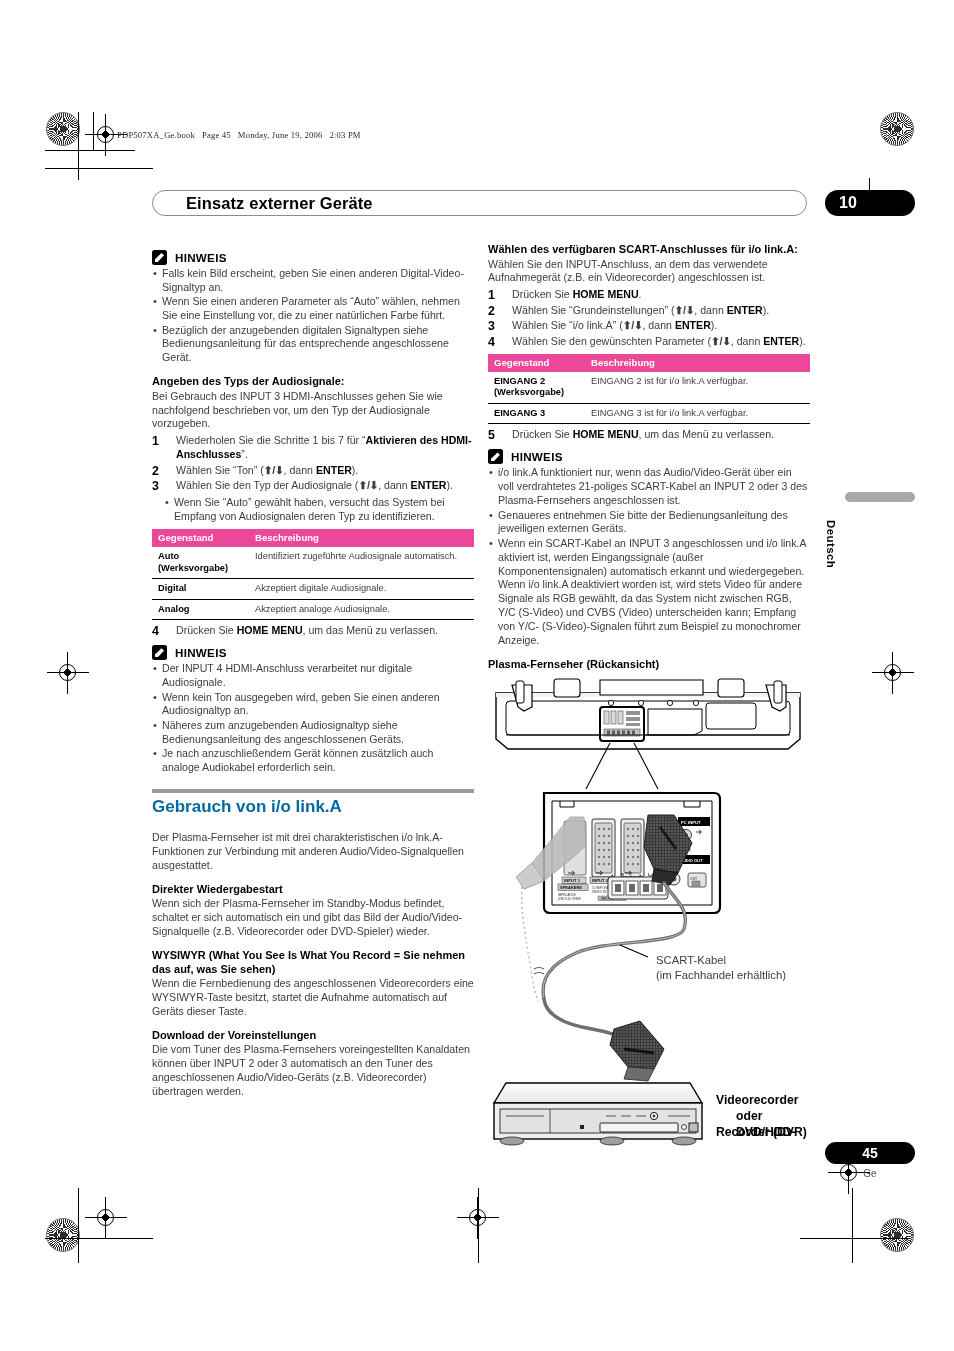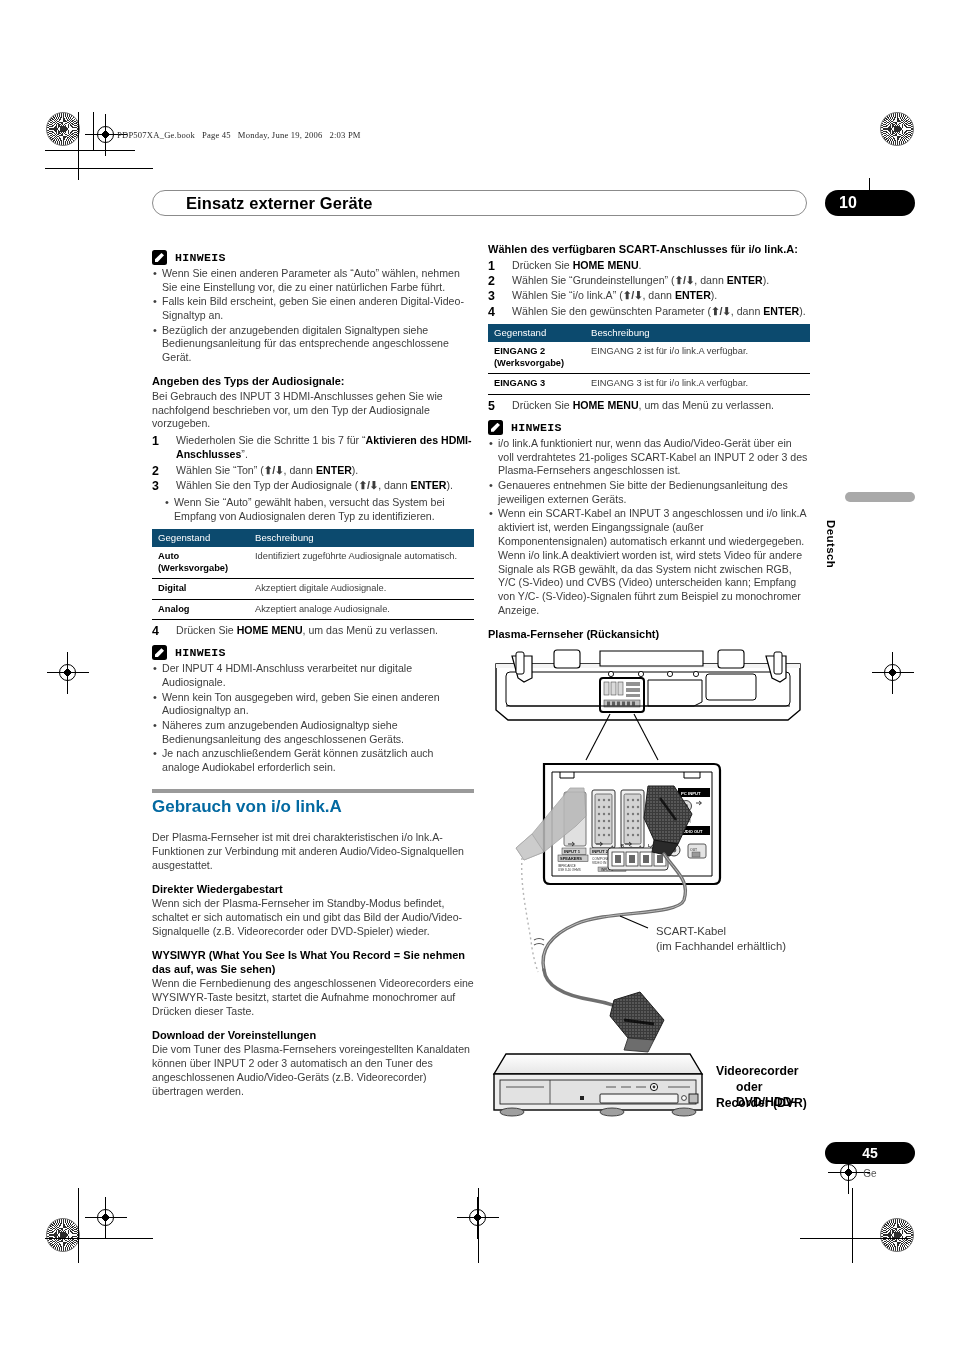--- a/index.html
+++ b/index.html
@@ -124,37 +124,37 @@
     position:absolute; left:0; top:-1px;
     font-size:12.4px; font-weight:bold; color:#000;
   }
   .b { font-weight:bold; color:#000; }
 
   
   .arrows { font-weight:bold; letter-spacing:-.3px; }
 
   
   .note { margin:7px 0 4px; }
-  .note-hd { display:flex; align-items:center; gap:8px; margin-bottom:2px;font-family:Liberation Mono, monospace; }
+  .note-hd { display:flex; align-items:center; gap:8px; margin-bottom:2px; }
   .note-ico {
     width:15px; height:15px; background:#000; border-radius:2.5px;
     position:relative; flex:0 0 auto;
   }
   .note-ico::after {
     content:""; position:absolute; left:3px; top:3px;
     width:9px; height:9px;
     background:#fff;
     clip-path: polygon(72% 0, 100% 26%, 30% 100%, 0 100%, 0 70%);
   }
   .note-ttl { font-size:11.6px; font-weight:bold; color:#000; letter-spacing:.3px; }
 
   
   table.dt { width:100%; border-collapse:collapse; margin:5px 0 4px; }
   table.dt th {
-    background:#0c4a6e; color:#fff; font-size:9.6px; font-weight:normal;
+    background:#ec4899; color:#fff; font-size:9.6px; font-weight:bold;
     text-align:left; padding:3.5px 4px 3.5px 6px;
   }
   table.dt th.c1 { width:97px; }
   table.dt td {
     font-size:9.3px; color:#3d3d3d; padding:4px 4px 4px 6px;
     border-bottom:1px solid #000; vertical-align:top; line-height:1.25;
   }
   table.dt td.item { font-weight:bold; color:#000; }
 
   
@@ -217,22 +217,22 @@
 <div class="pagelang">Ge</div>
 
 <div class="col col-left">
 
   <div class="note">
     <div class="note-hd">
       <span class="note-ico"></span>
       <span class="note-ttl">HINWEIS</span>
     </div>
     <ul class="bul">
+      <li>Falls kein Bild erscheint, geben Sie einen anderen Digital-Video-Signaltyp an.</li>
       <li>Wenn Sie einen anderen Parameter als “Auto” wählen, nehmen Sie eine Einstellung vor, die zu einer natürlichen Farbe führt.</li>
-      <li>Falls kein Bild erscheint, geben Sie einen anderen Digital-Video-Signaltyp an.</li>
       <li>Bezüglich der anzugebenden digitalen Signaltypen siehe Bedienungsanleitung für das entsprechende angeschlossene Gerät.</li>
     </ul>
   </div>
 
   <div class="h2">Angeben des Typs der Audiosignale:</div>
   <p class="p">Bei Gebrauch des INPUT 3 HDMI-Anschlusses gehen Sie wie nachfolgend beschrieben vor, um den Typ der Audiosignale vorzugeben.</p>
 
   <ol class="steps">
     <li>
       <span class="num">1</span><span>Wiederholen Sie die Schritte 1 bis 7 für “</span><span class="b">Aktivieren des HDMI-Anschlusses</span><span>”.</span>
@@ -292,30 +292,31 @@
 
   <div class="h1wrap">
     <div class="h1rule"></div>
     <div class="h1">Gebrauch von i/o link.A</div>
     <p class="p">Der Plasma-Fernseher ist mit drei charakteristischen i/o lnk.A-Funktionen zur Verbindung mit anderen Audio/Video-Signalquellen ausgestattet.</p>
 
     <div class="h2">Direkter Wiedergabestart</div>
     <p class="p">Wenn sich der Plasma-Fernseher im Standby-Modus befindet, schaltet er sich automatisch ein und gibt das Bild der Audio/Video-Signalquelle (z.B. Videorecorder oder DVD-Spieler) wieder.</p>
 
     <div class="h2">WYSIWYR (What You See Is What You Record = Sie nehmen das auf, was Sie sehen)</div>
-    <p class="p">Wenn die Fernbedienung des angeschlossenen Videorecorders eine WYSIWYR-Taste besitzt, startet die Aufnahme monochromer auf Drücken dieser Taste.</p>
+    <p class="p">Wenn die Fernbedienung des angeschlossenen Videorecorders eine WYSIWYR-Taste besitzt, startet die Aufnahme automatisch auf Geräts dieser Taste.</p>
 
     <div class="h2">Download der Voreinstellungen</div>
     <p class="p">Die vom Tuner des Plasma-Fernsehers voreingestellten Kanaldaten können über INPUT 2 oder 3 automatisch an den Tuner des angeschlossenen Audio/Video-Geräts (z.B. Videorecorder) übertragen werden.</p>
   </div>
 </div>
 
 <div class="col col-right">
 
   <div class="h2" style="margin-top:0;">Wählen des verfügbaren SCART-Anschlusses für i/o link.A:</div>
+  <p class="p">Wählen Sie den INPUT-Anschluss, an dem das verwendete Aufnahmegerät (z.B. ein Videorecorder) angeschlossen ist.</p>
 
   <ol class="steps">
     <li>
       <span class="num">1</span><span>Drücken Sie </span><span class="b">HOME MENU</span><span>.</span>
     </li>
     <li>
       <span class="num">2</span><span>Wählen Sie “Grundeinstellungen” (</span><span class="arrows">⬆/⬇</span><span>, dann </span><span class="b">ENTER</span><span>).</span>
     </li>
     <li>
       <span class="num">3</span><span>Wählen Sie “i/o link.A” (</span><span class="arrows">⬆/⬇</span><span>, dann </span><span class="b">ENTER</span><span>).</span>

